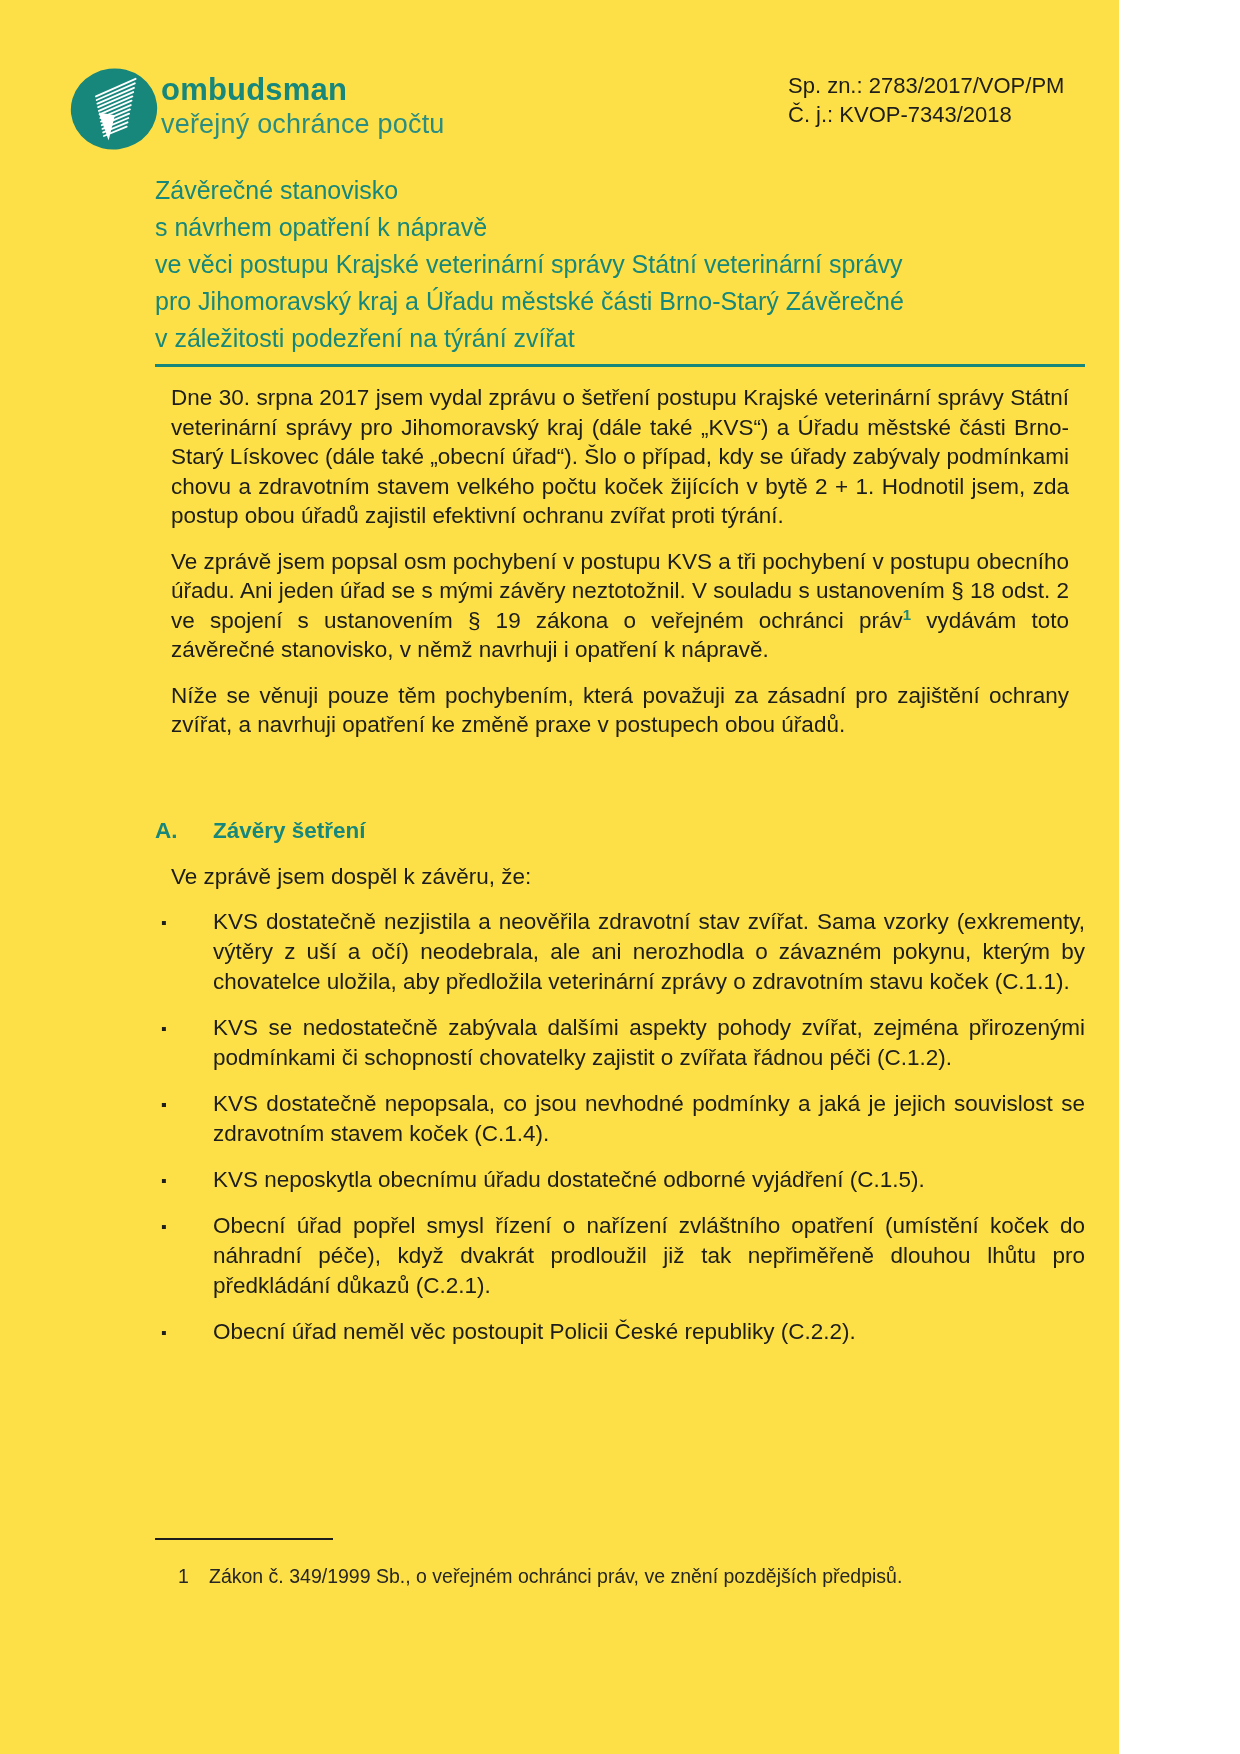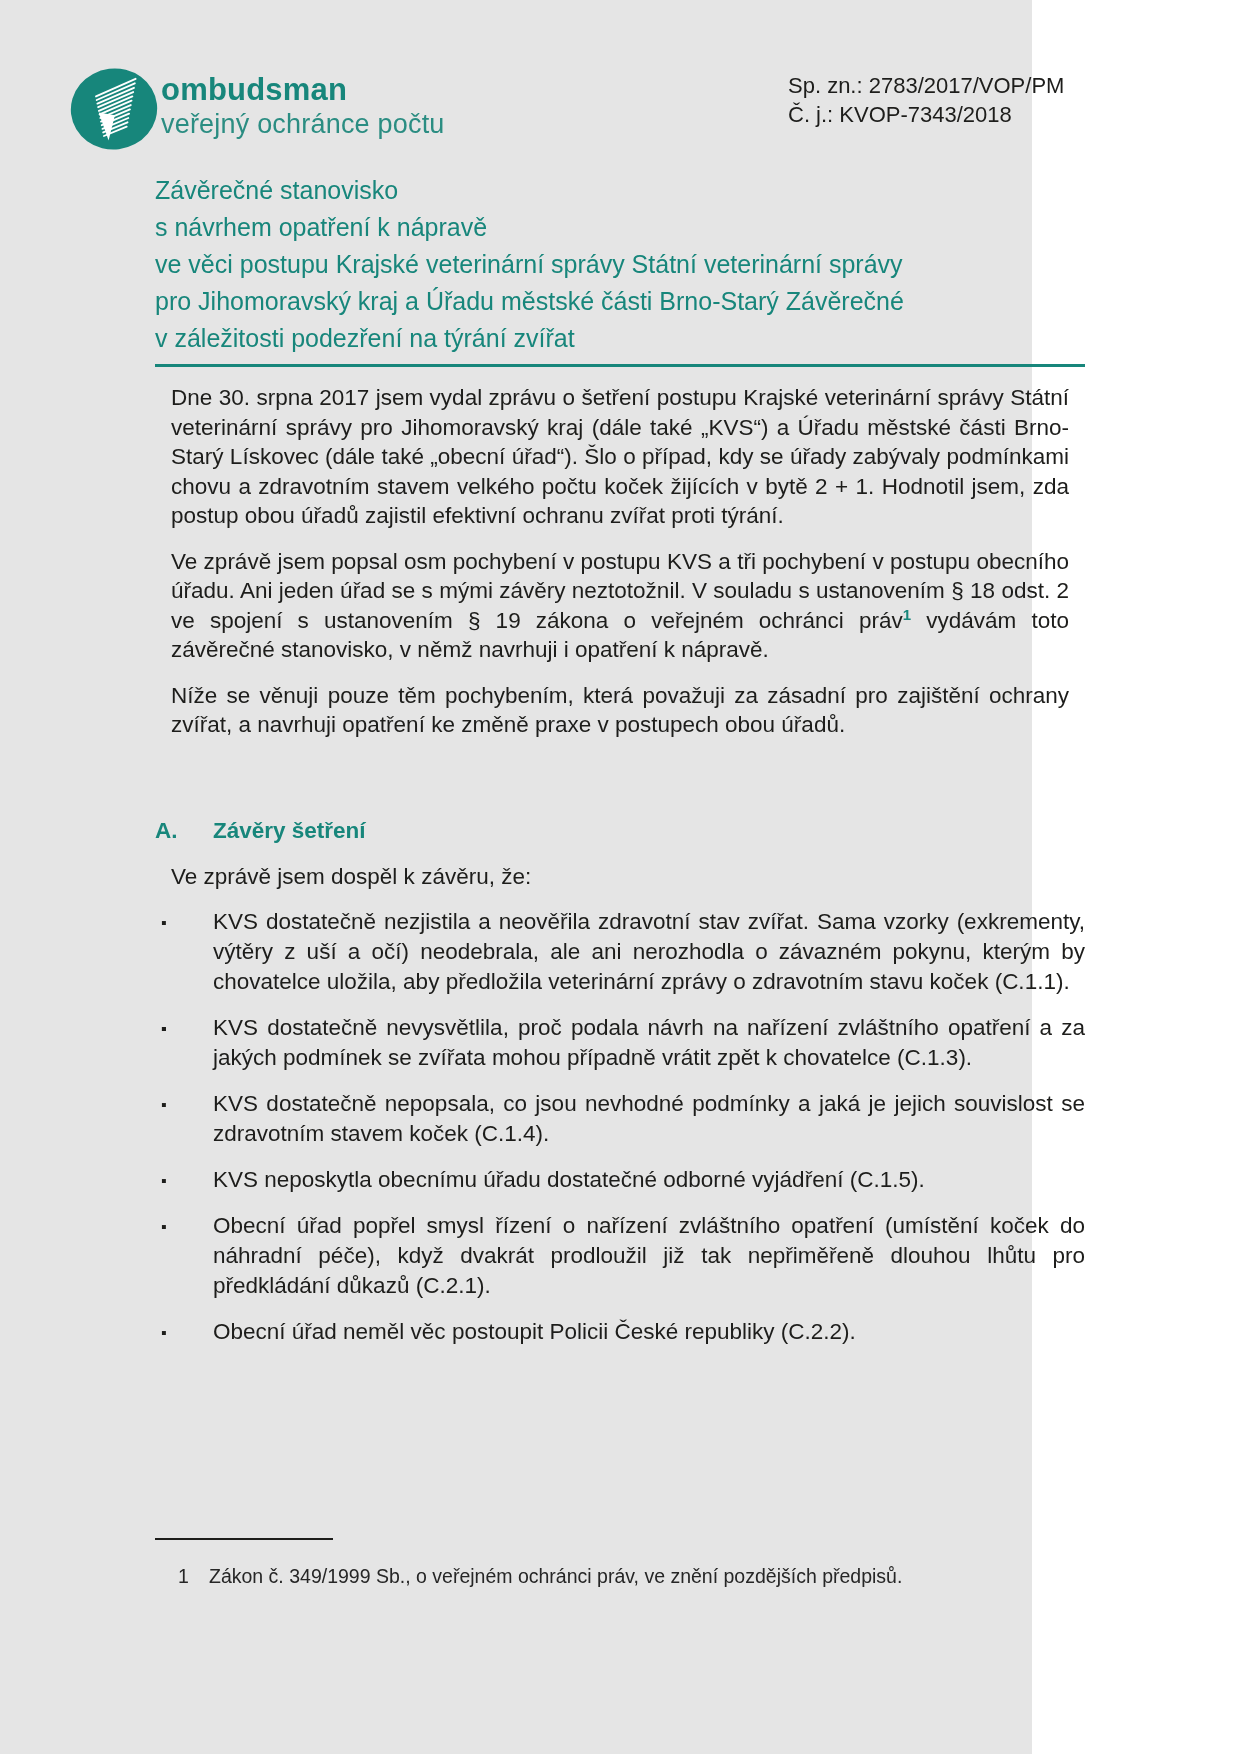--- a/index.html
+++ b/index.html
@@ -10,23 +10,23 @@
   body {
     width: 1240px;
     height: 1754px;
     font-family: "Liberation Sans", sans-serif;
     color: #1d1d1b;
     position: relative;
     overflow: hidden;
   }
   .page {
     position: relative;
-    width: 1032px;
+    width: 1119px;
     height: 1754px;
-    background: #e5e5e5;
+    background: #fde047;
   }
 
   
   .logo-icon {
     position: absolute;
     top: 64px;
     left: 68px;
   }
   .logo-text {
     position: absolute;
@@ -205,24 +205,24 @@
 
     <p class="body-par intro">Ve zprávě jsem dospěl k závěru, že:</p>
 
     <div class="bullet-list">
       <div class="bullet-item">
         <span class="bullet-marker">▪</span>
         <span>KVS dostatečně nezjistila a neověřila zdravotní stav zvířat. Sama vzorky (exkrementy, výtěry z uší a očí) neodebrala, ale ani nerozhodla o závazném pokynu, kterým by chovatelce uložila, aby předložila veterinární zprávy o zdravotním stavu koček (C.1.1).</span>
       </div>
       <div class="bullet-item">
         <span class="bullet-marker">▪</span>
-      </div>
-      <div class="bullet-item">
-        <span class="bullet-marker">▪</span>
-        <span>KVS dostatečně nevysvětlila, proč podala návrh na nařízení zvláštního opatření a za jakých podmínek se zvířata mohou případně vrátit zpět k chovatelce (C.1.3).</span>
+        <span>KVS se nedostatečně zabývala dalšími aspekty pohody zvířat, zejména přirozenými podmínkami či schopností chovatelky zajistit o zvířata řádnou péči (C.1.2).</span>
+      </div>
+      <div class="bullet-item">
+        <span class="bullet-marker">▪</span>
       </div>
       <div class="bullet-item">
         <span class="bullet-marker">▪</span>
         <span>KVS dostatečně nepopsala, co jsou nevhodné podmínky a jaká je jejich souvislost se zdravotním stavem koček (C.1.4).</span>
       </div>
       <div class="bullet-item">
         <span class="bullet-marker">▪</span>
         <span>KVS neposkytla obecnímu úřadu dostatečné odborné vyjádření (C.1.5).</span>
       </div>
       <div class="bullet-item">

